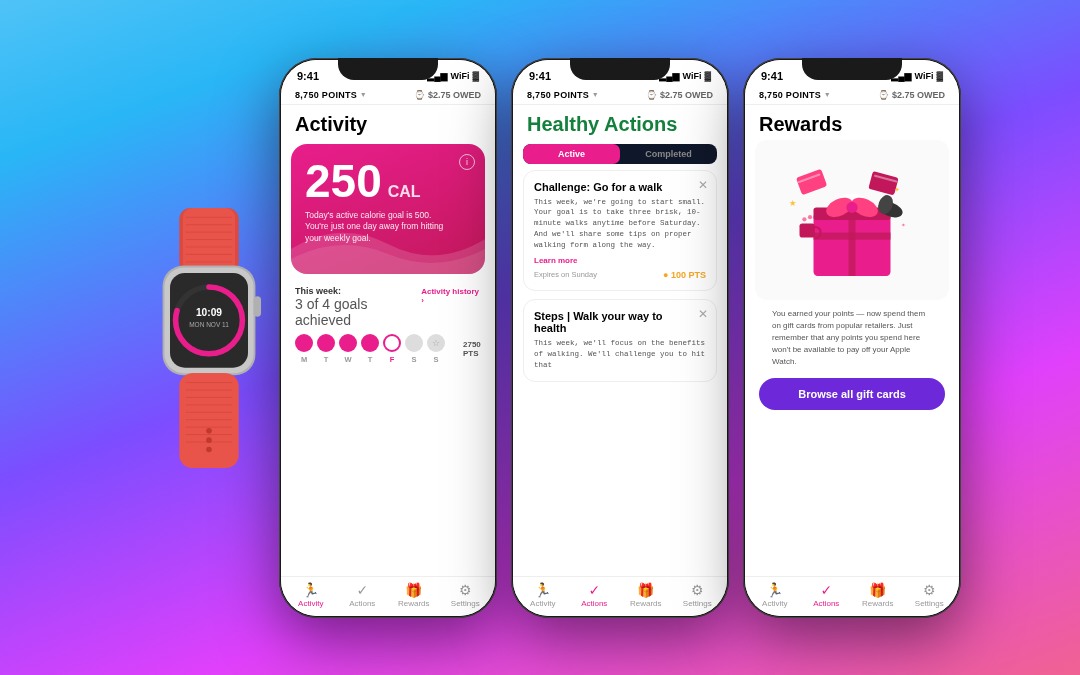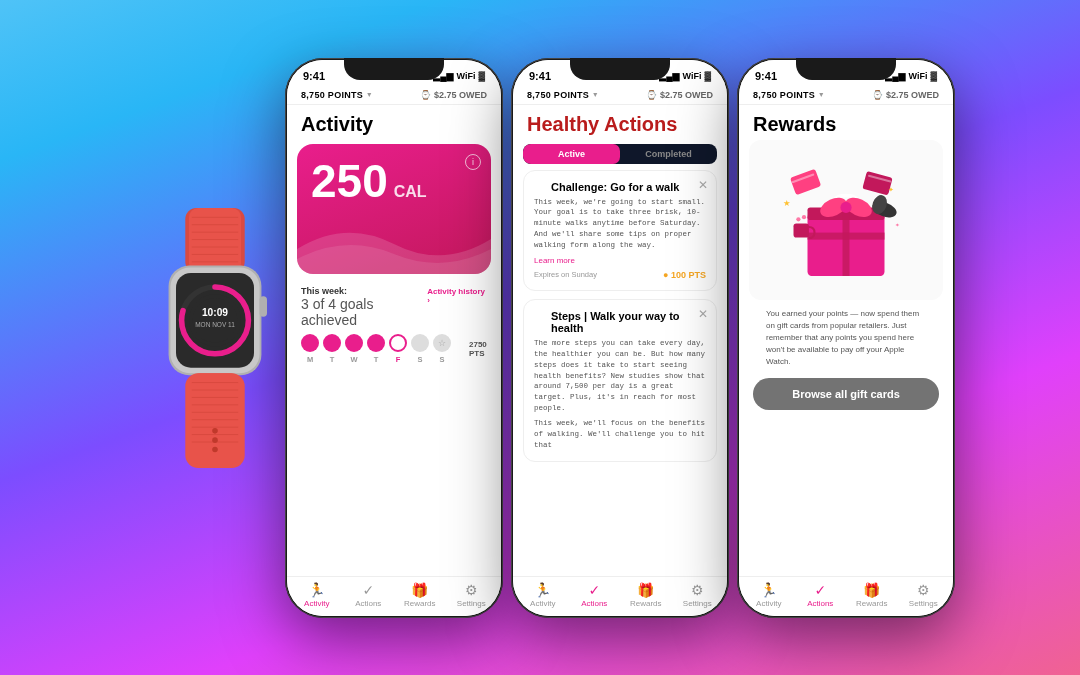--- a/index.html
+++ b/index.html
@@ -44,21 +44,21 @@
     }
 
     .watch-svg {
       width: 160px;
       height: 260px;
     }
 
     
     .phones-row {
       display: flex;
-      gap: 8px;
+      gap: 14px;
       align-items: center;
     }
 
     .phone {
       width: 218px;
       height: 560px;
       background: #1a1a1a;
       border-radius: 38px;
       padding: 2px;
       box-shadow: 0 20px 60px rgba(0,0,0,0.5), inset 0 0 0 1px #444;
@@ -282,21 +282,21 @@
       color: #555;
       font-weight: 600;
       margin-left: 14px;
     }
 
     
     .actions-header {
       padding: 8px 14px 4px;
       font-size: 20px;
       font-weight: 800;
-      color: #b91c1c;
+      color: #15803d;
     }
 
     .tab-bar {
       display: flex;
       margin: 4px 10px 6px;
       background: #0f172a;
       border-radius: 8px;
       overflow: hidden;
     }
 
@@ -323,34 +323,33 @@
       padding: 10px;
       position: relative;
     }
 
     .challenge-title {
       font-size: 11px;
       font-weight: 800;
       color: #000;
       margin-bottom: 4px;
       padding-right: 16px;
-      margin-left: 17px;
     }
 
     .challenge-body {
       font-size: 7.5px;
       color: #555;
       line-height: 1.45;
       font-family: Liberation Mono, monospace;
     }
 
     .learn-more {
       font-size: 8px;
       color: #e91e8c;
-      font-weight: 400;
+      font-weight: 700;
       margin-top: 5px;
       display: block;
     }
 
     .challenge-footer {
       display: flex;
       justify-content: space-between;
       align-items: center;
       margin-top: 5px;
     }
@@ -400,21 +399,21 @@
     .rewards-desc {
       font-size: 8px;
       color: #555;
       line-height: 1.5;
       padding: 0 27px;
       margin-bottom: 10px;
     }
 
     .browse-btn {
       margin: 0 14px;
-      background: #737373;
+      background: #6d28d9;
       border: none;
       border-radius: 22px;
       padding: 10px;
       color: #fff;
       font-size: 11px;
       font-weight: 800;
       text-align: center;
       width: calc(100% - 28px);
       cursor: pointer;
     }
@@ -507,20 +506,21 @@
             <div class="info-icon">i</div>
 
             <svg style="position:absolute;bottom:0;left:0;right:0;width:100%;height:65px;" viewBox="0 0 200 65" preserveAspectRatio="none">
               <path d="M0,40 Q50,10 100,35 Q150,60 200,30 L200,65 L0,65 Z" fill="rgba(255,255,255,0.15)"></path>
               <path d="M0,50 Q50,25 100,45 Q150,65 200,40 L200,65 L0,65 Z" fill="rgba(255,255,255,0.1)"></path>
             </svg>
             <div style="display:flex;align-items:baseline;gap:2px;">
               <span class="cal-big">250</span>
               <span class="cal-unit">CAL</span>
             </div>
+            <p class="cal-desc">Today's active calorie goal is 500. You're just one day away from hitting your weekly goal.</p>
           </div>
 
           <div class="week-section">
             <div class="week-header">
               <div>
                 <div class="week-title">This week:</div>
                 <div class="week-goals">3 of 4 goals achieved</div>
               </div>
               <span class="activity-history">Activity history ›</span>
             </div>
@@ -616,21 +616,20 @@
             <span class="learn-more">Learn more</span>
             <div class="challenge-footer">
               <span class="expires-text">Expires on Sunday</span>
               <span class="pts-badge">● 100 PTS</span>
             </div>
           </div>
 
           <div class="challenge-card">
             <span class="close-btn">✕</span>
             <div class="challenge-title">Steps | Walk your way to health</div>
-            <p class="challenge-body">The more steps you can take every day, the healthier you can be. But how many steps does it take to start seeing health benefits? New studies show that around 7,500 per day is a great target. Plus, it's in reach for most people.</p>
             <p class="challenge-body" style="margin-top:4px;">This week, we'll focus on the benefits of walking. We'll challenge you to hit that</p>
           </div>
         </div>
         <div class="bottom-nav">
           <div class="nav-item">
             <span class="nav-icon">🏃</span>
             <span>Activity</span>
           </div>
           <div class="nav-item active">
             <span class="nav-icon">✓</span>

